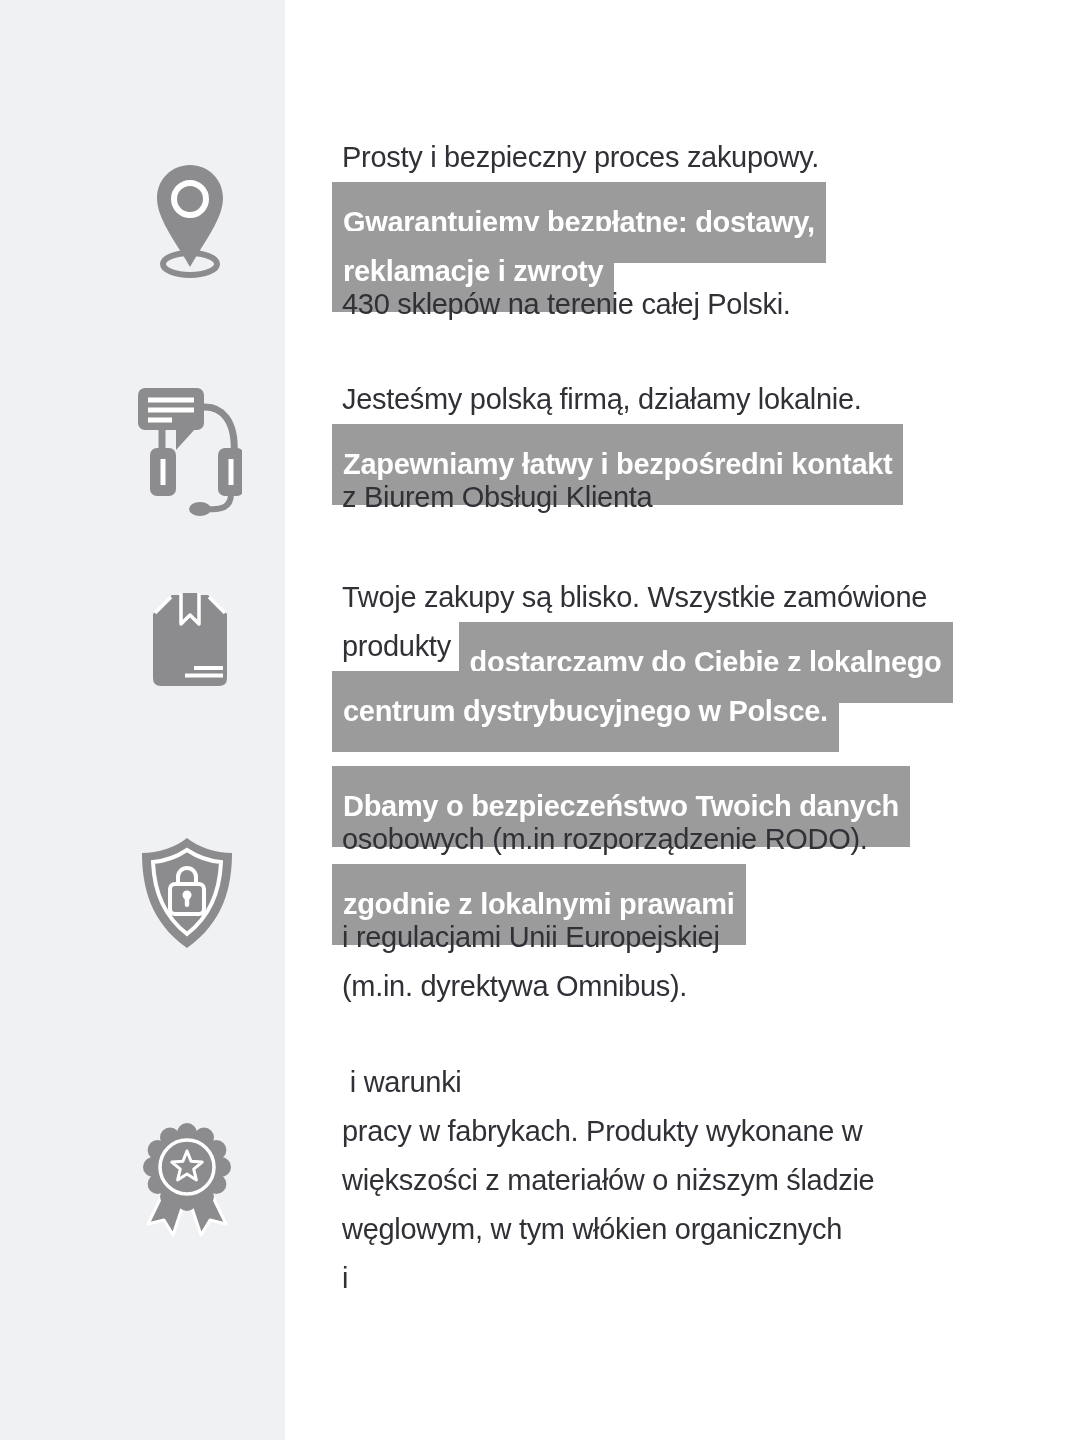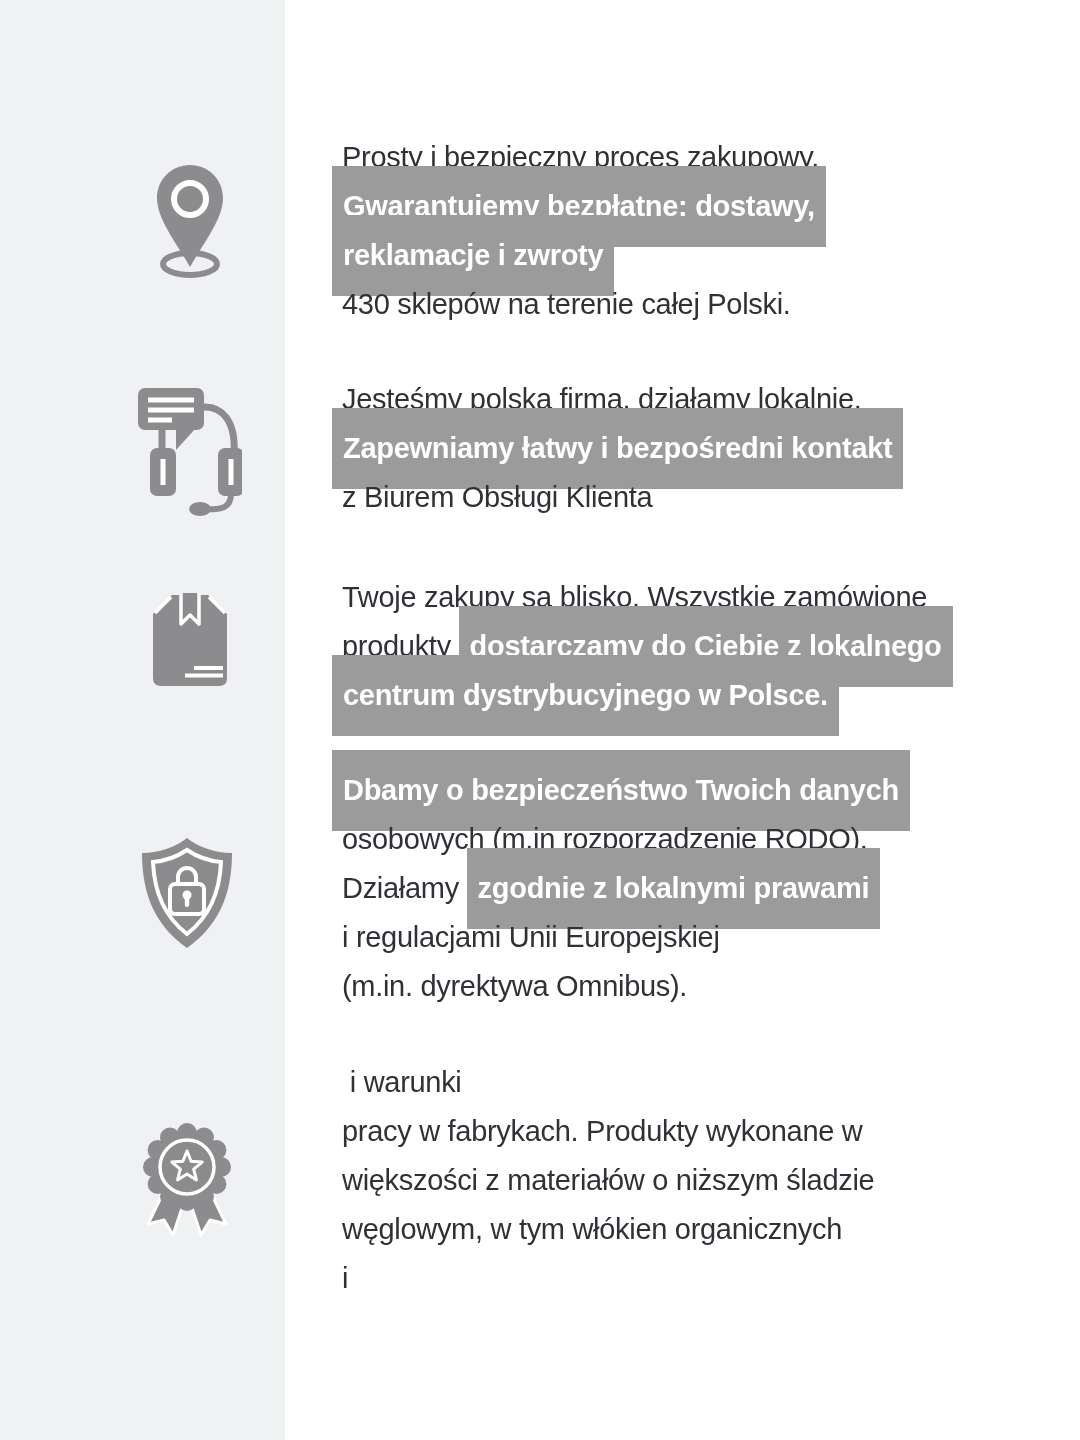--- a/index.html
+++ b/index.html
@@ -9,21 +9,21 @@
     font-family:"Liberation Sans", sans-serif;
   }
   .sidebar {
     position:absolute; left:0; top:0; width:285px; height:1440px;
     background:#f0f1f2;
   }
   .icon-box { position:absolute; }
   .icon-box svg { display:block; width:100%; height:100%; }
   .text-section { position:absolute; left:332px; width:730px; }
   .line {
-    height:49px; display:flex; align-items:center;
+    height:49px; display:flex; 
     white-space:pre; font-size:29px; letter-spacing:-0.3px;
     color:#303036;
   }
   .seg { display:inline-flex; align-items:center; height:49px; }
   .seg.hl {
     background:#9b9b9b; color:#ffffff; font-weight:bold;
     height:47px; padding:17px 11px;
   }
   .line .seg.plain:first-child { padding-left:10px; }
 </style>
@@ -112,21 +112,21 @@
     <div class="line"><span class="seg plain">z Biurem Obsługi Klienta</span></div>
   </section>
 <section class="text-section" style="top:573px;">
     <div class="line"><span class="seg plain">Twoje zakupy są blisko. Wszystkie zamówione</span></div>
     <div class="line"><span class="seg plain">produkty </span><span class="seg hl">dostarczamy do Ciebie z lokalnego</span></div>
     <div class="line"><span class="seg hl">centrum dystrybucyjnego w Polsce.</span></div>
   </section>
 <section class="text-section" style="top:766px;">
     <div class="line"><span class="seg hl">Dbamy o bezpieczeństwo Twoich danych</span></div>
     <div class="line"><span class="seg plain">osobowych (m.in rozporządzenie RODO).</span></div>
-    <div class="line"><span class="seg plain">Działamy </span><span class="seg hl">zgodnie z lokalnymi prawami</span></div>
+    <div class="line"><span class="seg hl">zgodnie z lokalnymi prawami</span></div>
     <div class="line"><span class="seg plain">i regulacjami Unii Europejskiej</span></div>
     <div class="line"><span class="seg plain">(m.in. dyrektywa Omnibus).</span></div>
   </section>
 <section class="text-section" style="top:1058px;">
     <div class="line"><span class="seg plain"> i warunki</span></div>
     <div class="line"><span class="seg plain">pracy w fabrykach. Produkty wykonane w</span></div>
     <div class="line"><span class="seg plain">większości z materiałów o niższym śladzie</span></div>
     <div class="line"><span class="seg plain">węglowym, w tym włókien organicznych</span></div>
     <div class="line"><span class="seg plain">i </span></div>
   </section>

